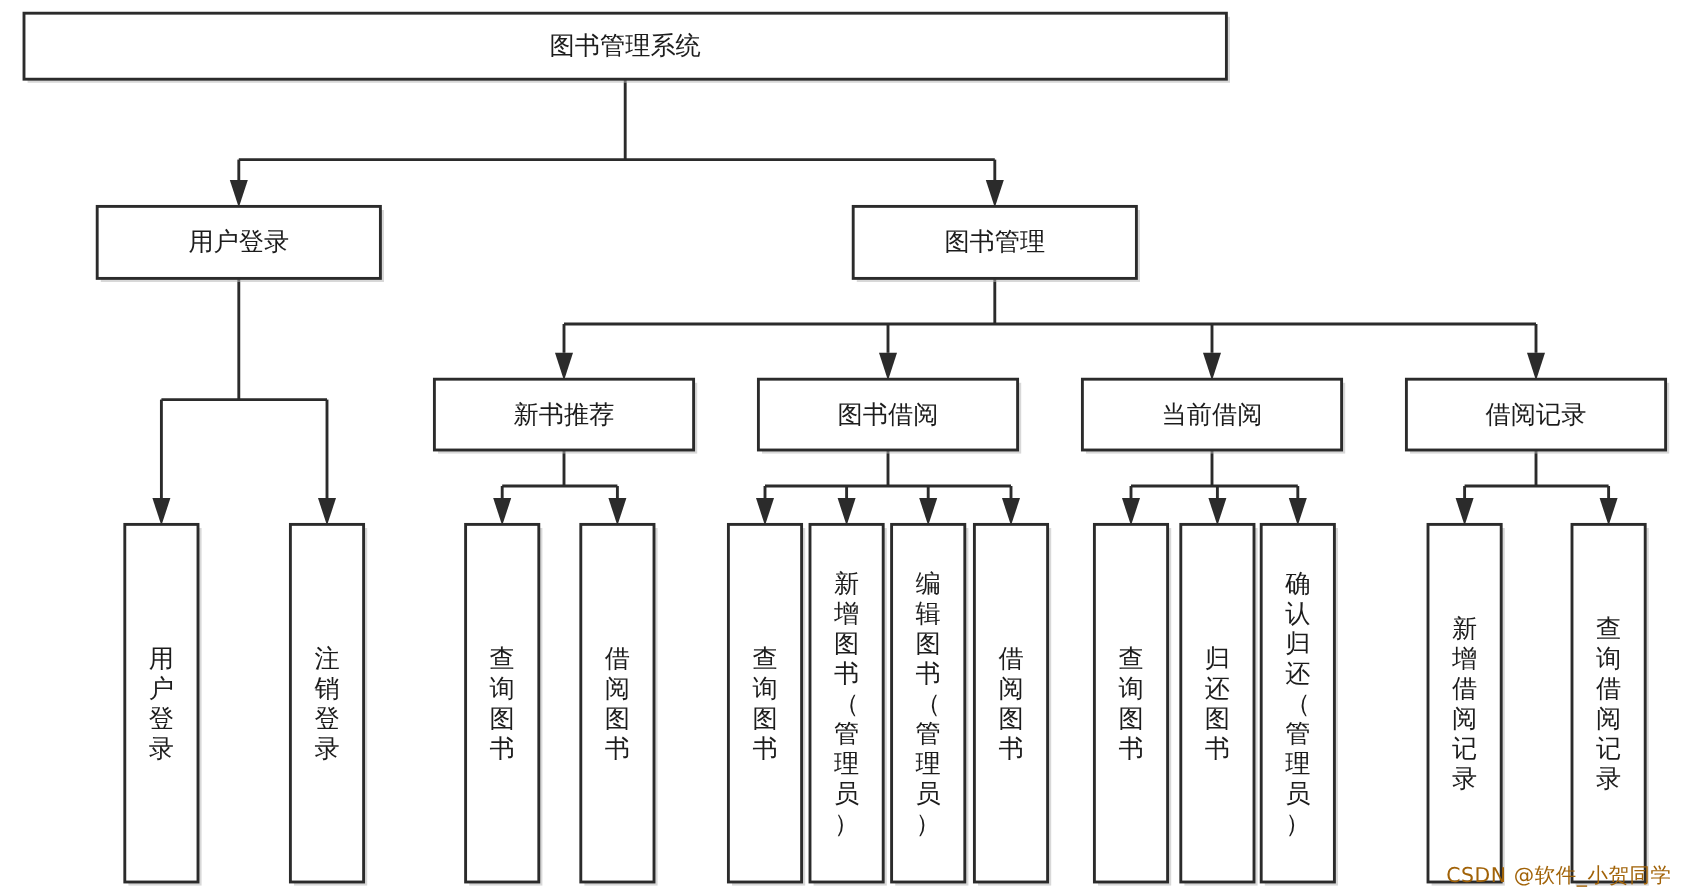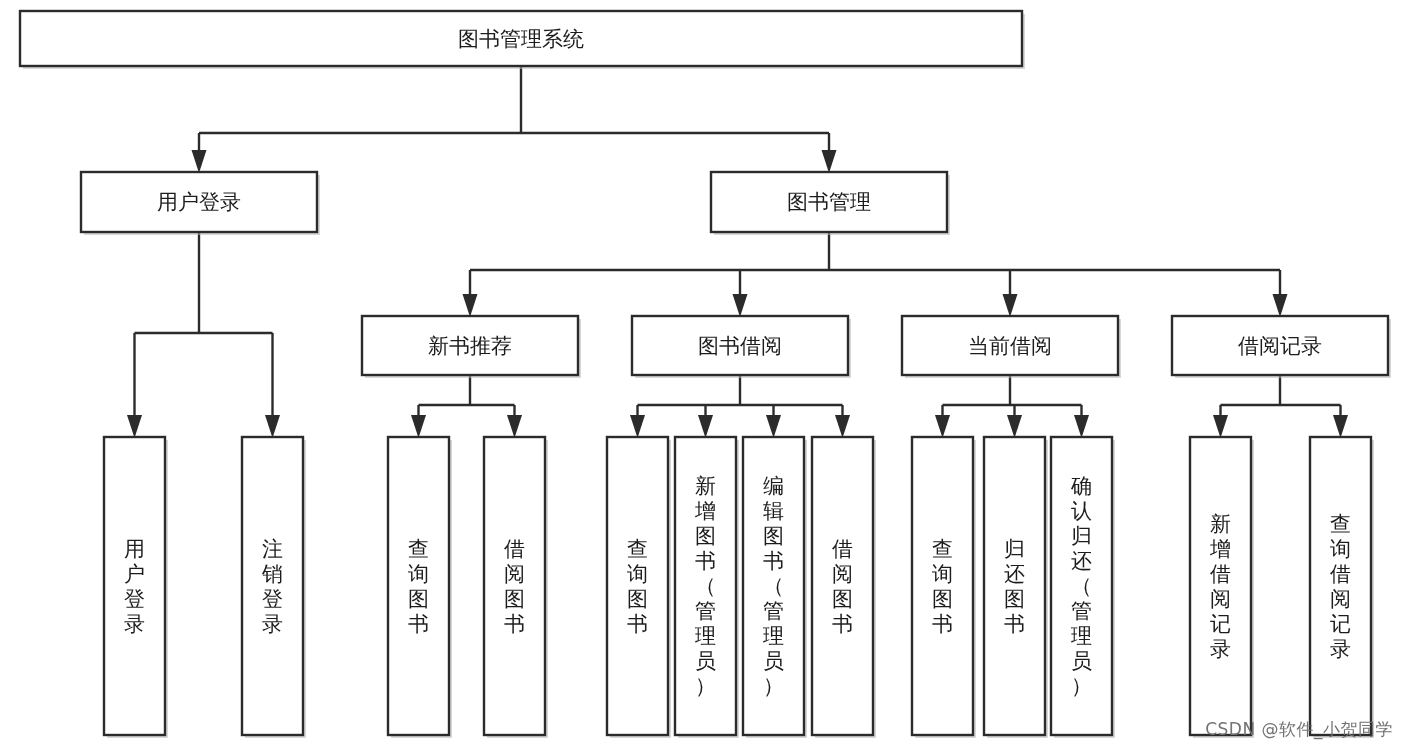--- a/index.html
+++ b/index.html
@@ -58,21 +58,21 @@
     font-size: 21px;
     fill: #1c1c1c;
     text-anchor: middle;
   }
   .watermark-text {
     position: absolute;
     right: 12px;
     bottom: 6px;
     font-family: "DejaVu Sans", "Liberation Sans", sans-serif;
     font-size: 17px;
-    color: #737373;
+    color: #a16207;
     white-space: nowrap;
     user-select: none;
     letter-spacing: 0.5px;
   }
 </style>
 </head>
 <body>
 
 <div id="diagram-root">
   <svg class="diagram-canvas" viewBox="0 0 1405 747">

